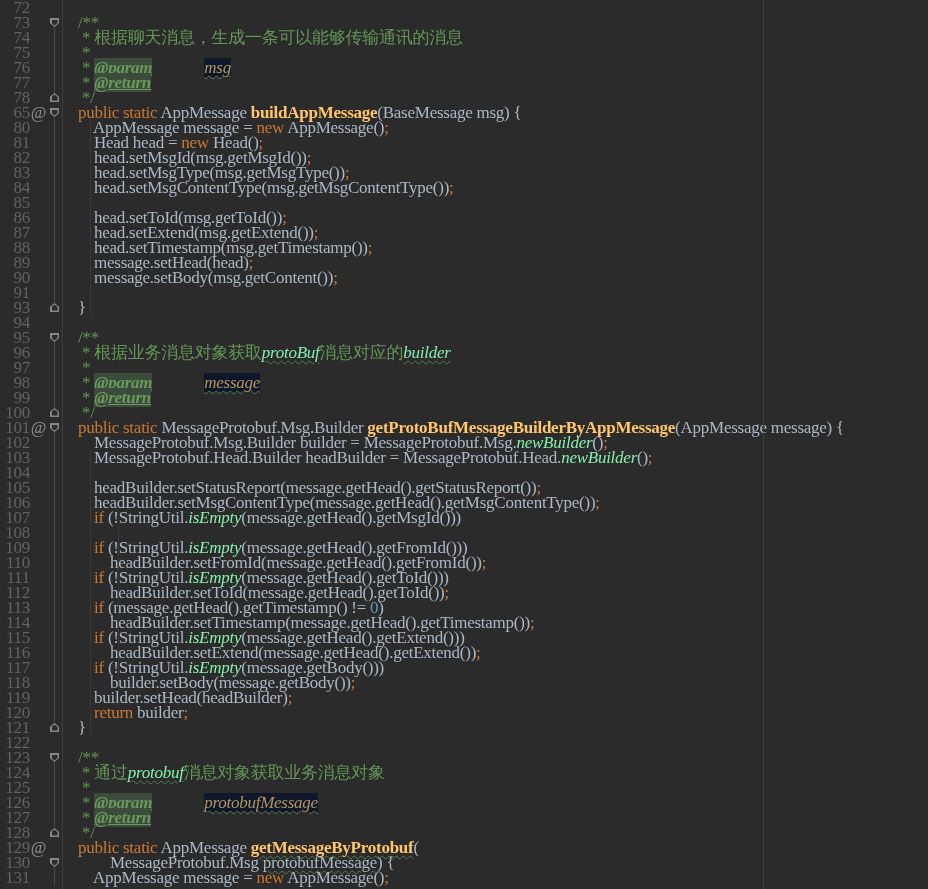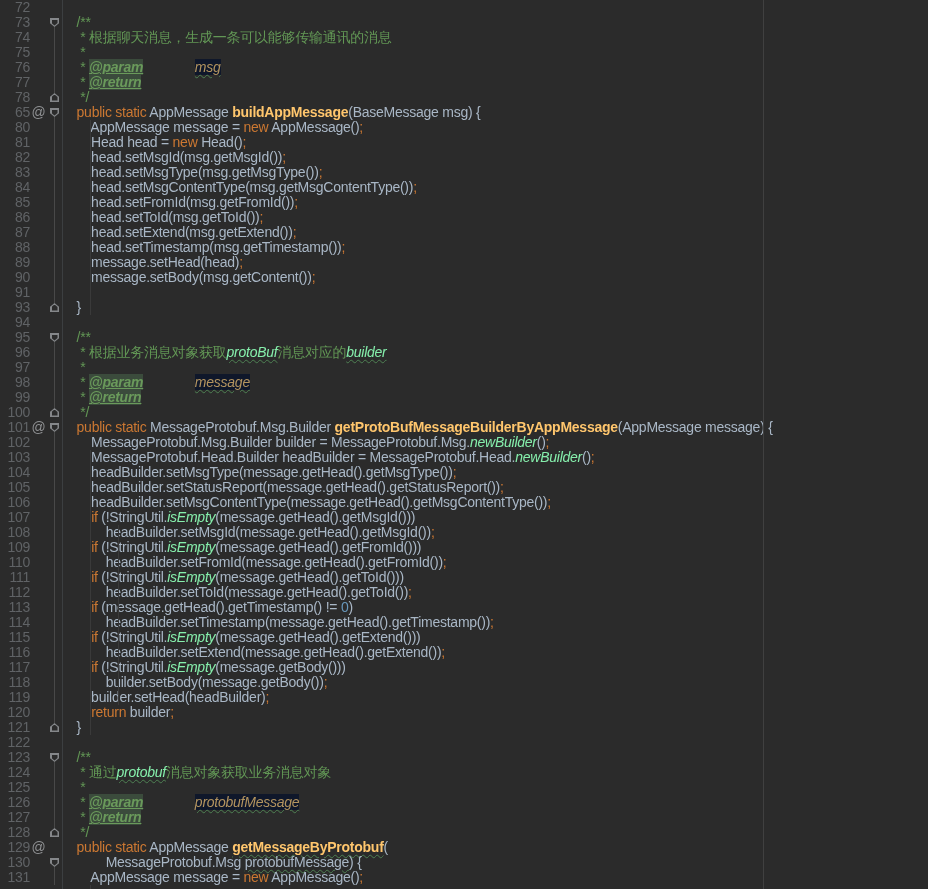--- a/index.html
+++ b/index.html
@@ -1,20 +1,20 @@
 <!DOCTYPE html>
 <html><head>
 <meta charset="utf-8">
 <style>
   html,body{margin:0;padding:0;background:#2b2b2b;}
   body{width:928px;height:889px;overflow:hidden;}
   .editor{
     position:relative;width:928px;height:889px;overflow:hidden;
-    font-family:Liberation Sans, sans-serif;
-    font-size:14px;line-height:15px;background:#2b2b2b;
+    font-family:Liberation Serif, serif;
+    font-size:17px;line-height:15px;background:#2b2b2b;
   }
   .lines{position:absolute;left:0;top:0;right:0;}
   .line{display:flex;height:15px;white-space:pre;align-items:stretch;}
   .ln{width:30px;flex:none;text-align:right;color:#606366;letter-spacing:-0.25px;}
   .ann{width:17px;flex:none;text-align:center;color:#8f9193;}
   .fold{width:15px;flex:none;position:relative;}
   .code{flex:none;letter-spacing:-0.25px;color:#a9b7c6;}
 
   
   .tk.d{color:#a9b7c6;}
@@ -58,43 +58,43 @@
       <div class="line"><span class="ln">75</span><span class="ann"></span><span class="fold f-line"></span><span class="code"><span class="tk c">     *</span></span></div>
       <div class="line"><span class="ln">76</span><span class="ann"></span><span class="fold f-line"></span><span class="code"><span class="tk c">     * </span><span class="tk t">@param</span><span class="tk c"> </span><span class="tk tv">msg</span></span></div>
       <div class="line"><span class="ln">77</span><span class="ann"></span><span class="fold f-line"></span><span class="code"><span class="tk c">     * </span><span class="tk t">@return</span></span></div>
       <div class="line"><span class="ln">78</span><span class="ann"></span><span class="fold f-end"><span class="fm up"><i></i></span></span><span class="code"><span class="tk c">     */</span></span></div>
       <div class="line"><span class="ln">65</span><span class="ann">@</span><span class="fold f-start"><span class="fm"><i></i></span></span><span class="code"><span class="tk d">    </span><span class="tk k">public static </span><span class="tk d">AppMessage </span><span class="tk m">buildAppMessage</span><span class="tk d">(BaseMessage msg) {</span></span></div>
       <div class="line"><span class="ln">80</span><span class="ann"></span><span class="fold f-line"></span><span class="code"><span class="tk d">        AppMessage message = </span><span class="tk k">new </span><span class="tk d">AppMessage()</span><span class="tk k">;</span></span></div>
       <div class="line"><span class="ln">81</span><span class="ann"></span><span class="fold f-line"></span><span class="code"><span class="tk d">        Head head = </span><span class="tk k">new </span><span class="tk d">Head()</span><span class="tk k">;</span></span></div>
       <div class="line"><span class="ln">82</span><span class="ann"></span><span class="fold f-line"></span><span class="code"><span class="tk d">        head.setMsgId(msg.getMsgId())</span><span class="tk k">;</span></span></div>
       <div class="line"><span class="ln">83</span><span class="ann"></span><span class="fold f-line"></span><span class="code"><span class="tk d">        head.setMsgType(msg.getMsgType())</span><span class="tk k">;</span></span></div>
       <div class="line"><span class="ln">84</span><span class="ann"></span><span class="fold f-line"></span><span class="code"><span class="tk d">        head.setMsgContentType(msg.getMsgContentType())</span><span class="tk k">;</span></span></div>
-      <div class="line"><span class="ln">85</span><span class="ann"></span><span class="fold f-line"></span><span class="code"><span class="tk d">        head.setFromId(msg.getFromId())</span><span class="tk k">;</span></span></div>
+      <div class="line"><span class="ln">85</span><span class="ann"></span><span class="fold f-line"></span></div>
       <div class="line"><span class="ln">86</span><span class="ann"></span><span class="fold f-line"></span><span class="code"><span class="tk d">        head.setToId(msg.getToId())</span><span class="tk k">;</span></span></div>
       <div class="line"><span class="ln">87</span><span class="ann"></span><span class="fold f-line"></span><span class="code"><span class="tk d">        head.setExtend(msg.getExtend())</span><span class="tk k">;</span></span></div>
       <div class="line"><span class="ln">88</span><span class="ann"></span><span class="fold f-line"></span><span class="code"><span class="tk d">        head.setTimestamp(msg.getTimestamp())</span><span class="tk k">;</span></span></div>
       <div class="line"><span class="ln">89</span><span class="ann"></span><span class="fold f-line"></span><span class="code"><span class="tk d">        message.setHead(head)</span><span class="tk k">;</span></span></div>
       <div class="line"><span class="ln">90</span><span class="ann"></span><span class="fold f-line"></span><span class="code"><span class="tk d">        message.setBody(msg.getContent())</span><span class="tk k">;</span></span></div>
       <div class="line"><span class="ln">91</span><span class="ann"></span><span class="fold f-line"></span><span class="code"></span></div>
       <div class="line"><span class="ln">93</span><span class="ann"></span><span class="fold f-end"><span class="fm up"><i></i></span></span><span class="code"><span class="tk d">    }</span></span></div>
       <div class="line"><span class="ln">94</span><span class="ann"></span><span class="fold f-none"></span><span class="code"></span></div>
       <div class="line"><span class="ln">95</span><span class="ann"></span><span class="fold f-start"><span class="fm"><i></i></span></span><span class="code"><span class="tk c">    /**</span></span></div>
       <div class="line"><span class="ln">96</span><span class="ann"></span><span class="fold f-line"></span><span class="code"><span class="tk c">     * 根据业务消息对象获取</span><span class="tk cw">protoBuf</span><span class="tk c">消息对应的</span><span class="tk cw">builder</span></span></div>
       <div class="line"><span class="ln">97</span><span class="ann"></span><span class="fold f-line"></span><span class="code"><span class="tk c">     *</span></span></div>
       <div class="line"><span class="ln">98</span><span class="ann"></span><span class="fold f-line"></span><span class="code"><span class="tk c">     * </span><span class="tk t">@param</span><span class="tk c"> </span><span class="tk tv">message</span></span></div>
       <div class="line"><span class="ln">99</span><span class="ann"></span><span class="fold f-line"></span><span class="code"><span class="tk c">     * </span><span class="tk t">@return</span></span></div>
       <div class="line"><span class="ln">100</span><span class="ann"></span><span class="fold f-end"><span class="fm up"><i></i></span></span><span class="code"><span class="tk c">     */</span></span></div>
       <div class="line"><span class="ln">101</span><span class="ann">@</span><span class="fold f-start"><span class="fm"><i></i></span></span><span class="code"><span class="tk d">    </span><span class="tk k">public static </span><span class="tk d">MessageProtobuf.Msg.Builder </span><span class="tk m">getProtoBufMessageBuilderByAppMessage</span><span class="tk d">(AppMessage message) {</span></span></div>
       <div class="line"><span class="ln">102</span><span class="ann"></span><span class="fold f-line"></span><span class="code"><span class="tk d">        MessageProtobuf.Msg.Builder builder = MessageProtobuf.Msg.</span><span class="tk i">newBuilder</span><span class="tk d">()</span><span class="tk k">;</span></span></div>
       <div class="line"><span class="ln">103</span><span class="ann"></span><span class="fold f-line"></span><span class="code"><span class="tk d">        MessageProtobuf.Head.Builder headBuilder = MessageProtobuf.Head.</span><span class="tk i">newBuilder</span><span class="tk d">()</span><span class="tk k">;</span></span></div>
-      <div class="line"><span class="ln">104</span><span class="ann"></span><span class="fold f-line"></span><span class="code"><span class="tk d">        headBuilder.setMsgType(message.getHead().getMsgType())</span><span class="tk k">;</span></span></div>
+      <div class="line"><span class="ln">104</span><span class="ann"></span><span class="fold f-line"></span></div>
       <div class="line"><span class="ln">105</span><span class="ann"></span><span class="fold f-line"></span><span class="code"><span class="tk d">        headBuilder.setStatusReport(message.getHead().getStatusReport())</span><span class="tk k">;</span></span></div>
       <div class="line"><span class="ln">106</span><span class="ann"></span><span class="fold f-line"></span><span class="code"><span class="tk d">        headBuilder.setMsgContentType(message.getHead().getMsgContentType())</span><span class="tk k">;</span></span></div>
       <div class="line"><span class="ln">107</span><span class="ann"></span><span class="fold f-line"></span><span class="code"><span class="tk d">        </span><span class="tk k">if </span><span class="tk d">(!StringUtil.</span><span class="tk i">isEmpty</span><span class="tk d">(message.getHead().getMsgId()))</span></span></div>
-      <div class="line"><span class="ln">108</span><span class="ann"></span><span class="fold f-line"></span><span class="code"><span class="tk d">            headBuilder.setMsgId(message.getHead().getMsgId())</span><span class="tk k">;</span></span></div>
+      <div class="line"><span class="ln">108</span><span class="ann"></span><span class="fold f-line"></span></div>
       <div class="line"><span class="ln">109</span><span class="ann"></span><span class="fold f-line"></span><span class="code"><span class="tk d">        </span><span class="tk k">if </span><span class="tk d">(!StringUtil.</span><span class="tk i">isEmpty</span><span class="tk d">(message.getHead().getFromId()))</span></span></div>
       <div class="line"><span class="ln">110</span><span class="ann"></span><span class="fold f-line"></span><span class="code"><span class="tk d">            headBuilder.setFromId(message.getHead().getFromId())</span><span class="tk k">;</span></span></div>
       <div class="line"><span class="ln">111</span><span class="ann"></span><span class="fold f-line"></span><span class="code"><span class="tk d">        </span><span class="tk k">if </span><span class="tk d">(!StringUtil.</span><span class="tk i">isEmpty</span><span class="tk d">(message.getHead().getToId()))</span></span></div>
       <div class="line"><span class="ln">112</span><span class="ann"></span><span class="fold f-line"></span><span class="code"><span class="tk d">            headBuilder.setToId(message.getHead().getToId())</span><span class="tk k">;</span></span></div>
       <div class="line"><span class="ln">113</span><span class="ann"></span><span class="fold f-line"></span><span class="code"><span class="tk d">        </span><span class="tk k">if </span><span class="tk d">(message.getHead().getTimestamp() != </span><span class="tk n">0</span><span class="tk d">)</span></span></div>
       <div class="line"><span class="ln">114</span><span class="ann"></span><span class="fold f-line"></span><span class="code"><span class="tk d">            headBuilder.setTimestamp(message.getHead().getTimestamp())</span><span class="tk k">;</span></span></div>
       <div class="line"><span class="ln">115</span><span class="ann"></span><span class="fold f-line"></span><span class="code"><span class="tk d">        </span><span class="tk k">if </span><span class="tk d">(!StringUtil.</span><span class="tk i">isEmpty</span><span class="tk d">(message.getHead().getExtend()))</span></span></div>
       <div class="line"><span class="ln">116</span><span class="ann"></span><span class="fold f-line"></span><span class="code"><span class="tk d">            headBuilder.setExtend(message.getHead().getExtend())</span><span class="tk k">;</span></span></div>
       <div class="line"><span class="ln">117</span><span class="ann"></span><span class="fold f-line"></span><span class="code"><span class="tk d">        </span><span class="tk k">if </span><span class="tk d">(!StringUtil.</span><span class="tk i">isEmpty</span><span class="tk d">(message.getBody()))</span></span></div>
       <div class="line"><span class="ln">118</span><span class="ann"></span><span class="fold f-line"></span><span class="code"><span class="tk d">            builder.setBody(message.getBody())</span><span class="tk k">;</span></span></div>

